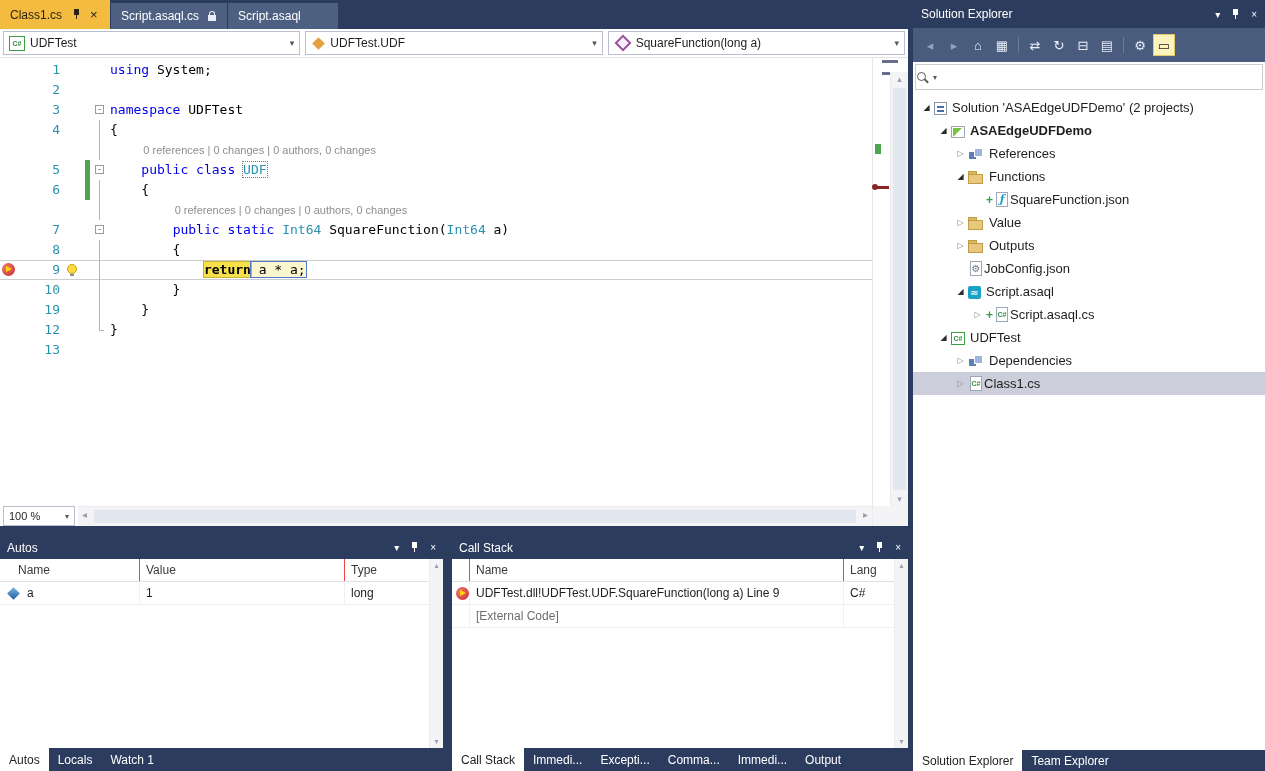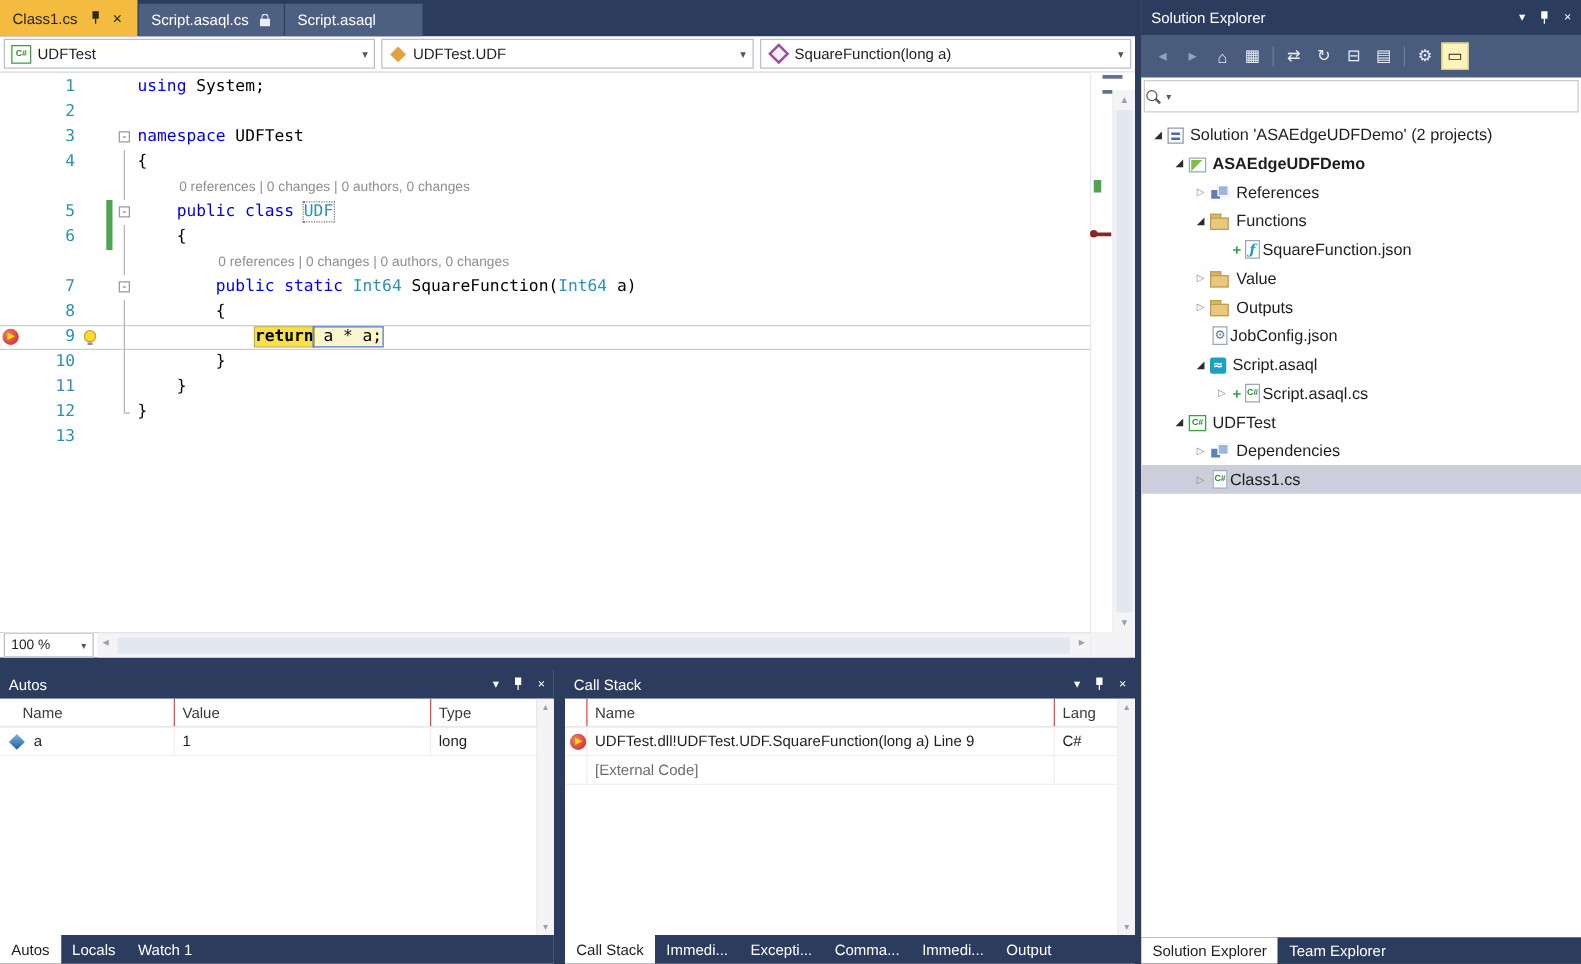--- a/index.html
+++ b/index.html
@@ -195,21 +195,21 @@
         <div class="crow"><span class="gm"></span><span class="ln">3</span><span class="bulbcell"></span><span class="chg"></span><span class="ol"><span class="obox">-</span></span><span class="codetxt"><span class="tk-k">namespace </span><span>UDFTest</span></span></div>
         <div class="crow"><span class="gm"></span><span class="ln">4</span><span class="bulbcell"></span><span class="chg"></span><span class="ol ol-line"></span><span class="codetxt"><span>{</span></span></div>
         <div class="crow"><span class="gm"></span><span class="ln"></span><span class="bulbcell"></span><span class="chg"></span><span class="ol ol-line"></span><span class="codetxt lensx" style="margin-left: 33.32px;">0 references | 0 changes | 0 authors, 0 changes</span></div>
         <div class="crow"><span class="gm"></span><span class="ln">5</span><span class="bulbcell"></span><span class="chg on"></span><span class="ol"><span class="obox">-</span></span><span class="codetxt"><span>    </span><span class="tk-k">public class </span><span class="tk-tb">UDF</span></span></div>
         <div class="crow"><span class="gm"></span><span class="ln">6</span><span class="bulbcell"></span><span class="chg on"></span><span class="ol ol-line"></span><span class="codetxt"><span>    {</span></span></div>
         <div class="crow"><span class="gm"></span><span class="ln"></span><span class="bulbcell"></span><span class="chg"></span><span class="ol ol-line"></span><span class="codetxt lensx" style="margin-left: 64.64px;">0 references | 0 changes | 0 authors, 0 changes</span></div>
         <div class="crow"><span class="gm"></span><span class="ln">7</span><span class="bulbcell"></span><span class="chg"></span><span class="ol"><span class="obox">-</span></span><span class="codetxt"><span>        </span><span class="tk-k">public static </span><span class="tk-t">Int64</span><span> SquareFunction(</span><span class="tk-t">Int64</span><span> a)</span></span></div>
         <div class="crow"><span class="gm"></span><span class="ln">8</span><span class="bulbcell"></span><span class="chg"></span><span class="ol ol-line"></span><span class="codetxt"><span>        {</span></span></div>
         <div class="crow cur"><span class="gm"><span class="bpdot"></span></span><span class="ln">9</span><span class="bulbcell"><span class="bulb"></span></span><span class="chg"></span><span class="ol ol-line"></span><span class="codetxt"><span>            </span><span class="tk-ret">return</span><span class="tk-sel"> a * a;</span></span></div>
         <div class="crow"><span class="gm"></span><span class="ln">10</span><span class="bulbcell"></span><span class="chg"></span><span class="ol ol-line"></span><span class="codetxt"><span>        }</span></span></div>
-        <div class="crow"><span class="gm"></span><span class="ln">11</span><span class="bulbcell"></span><span class="chg"></span><span class="ol ol-line"></span><span class="codetxt"><span>    }</span></span></div>
+        <div class="crow"><span class="gm"></span><span class="ln">19</span><span class="bulbcell"></span><span class="chg"></span><span class="ol ol-line"></span><span class="codetxt"><span>    }</span></span></div>
         <div class="crow"><span class="gm"></span><span class="ln">12</span><span class="bulbcell"></span><span class="chg"></span><span class="ol ol-end"></span><span class="codetxt"><span>}</span></span></div>
         <div class="crow"><span class="gm"></span><span class="ln">13</span><span class="bulbcell"></span><span class="chg"></span><span class="ol"></span><span class="codetxt"></span></div>
       </div>
     <div class="vcol">
       <div class="grip"></div>
       <div class="mk-green"></div>
       <div class="mk-red"></div>
       <div class="vsb">
         <div class="ar up">▴</div>
         <div class="vthumb"></div>

